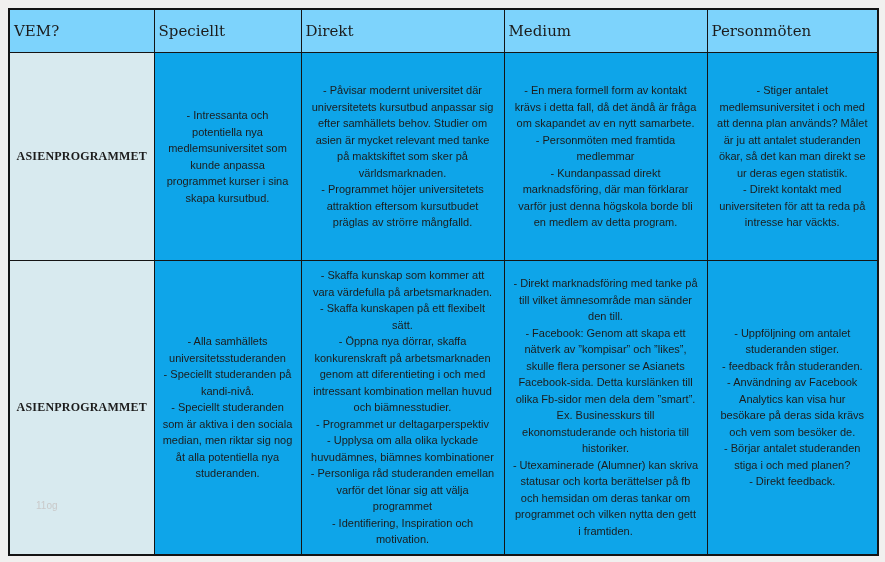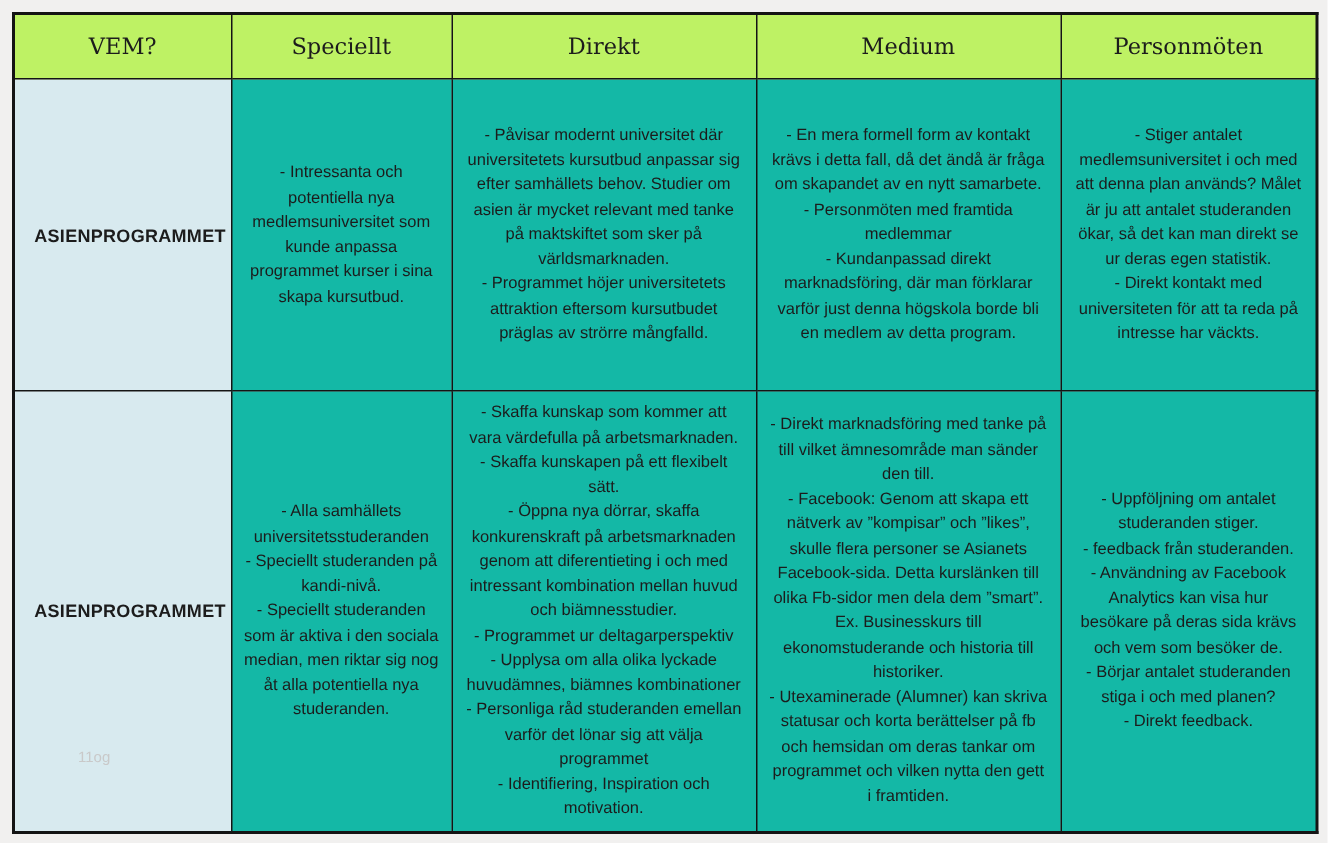--- a/index.html
+++ b/index.html
@@ -18,50 +18,50 @@
     left: 8px; top: 8px;
     width: 869px;
     border: 2px solid #141414;
     background: #ffffff;
   }
   .matrix th, .matrix td {
     border: 1px solid #141414;
     vertical-align: middle;
   }
   .matrix th {
-    background: #bef264;
+    background: #7dd3fc;
     font-family: "DejaVu Serif", serif;
     font-weight: 400;
     font-size: 15px;
     height: 38px;
-    text-align: center;
+    text-align: left;
     padding: 2px 4px;
   }
   .matrix td.who {
     background: #d8eaef;
-    font-family: Liberation Sans, sans-serif;
+    font-family: Liberation Serif, serif;
     font-weight: 700;
     font-size: 12px;
-    text-align: right;
+    text-align: center;
     padding: 14px 3px;
     letter-spacing: 0.2px;
   }
   .matrix td.cell {
-    background: #14b8a6;
+    background: #0ea5e9;
     font-size: 11px;
     line-height: 1.5;
     text-align: center;
     padding: 4px 8px;
     white-space: pre-line;
   }
   tr.row-1 { height: 208px; }
   tr.row-2 { height: 294px; }
   .watermark {
     position: absolute;
-    left: 52px; top: 500px;
+    left: 36px; top: 500px;
     font-size: 10px;
     color: #c9c9c9;
   }
 </style>
 </head>
 <body>
 
 <table class="matrix">
   <colgroup>
     <col style="width:145px">

